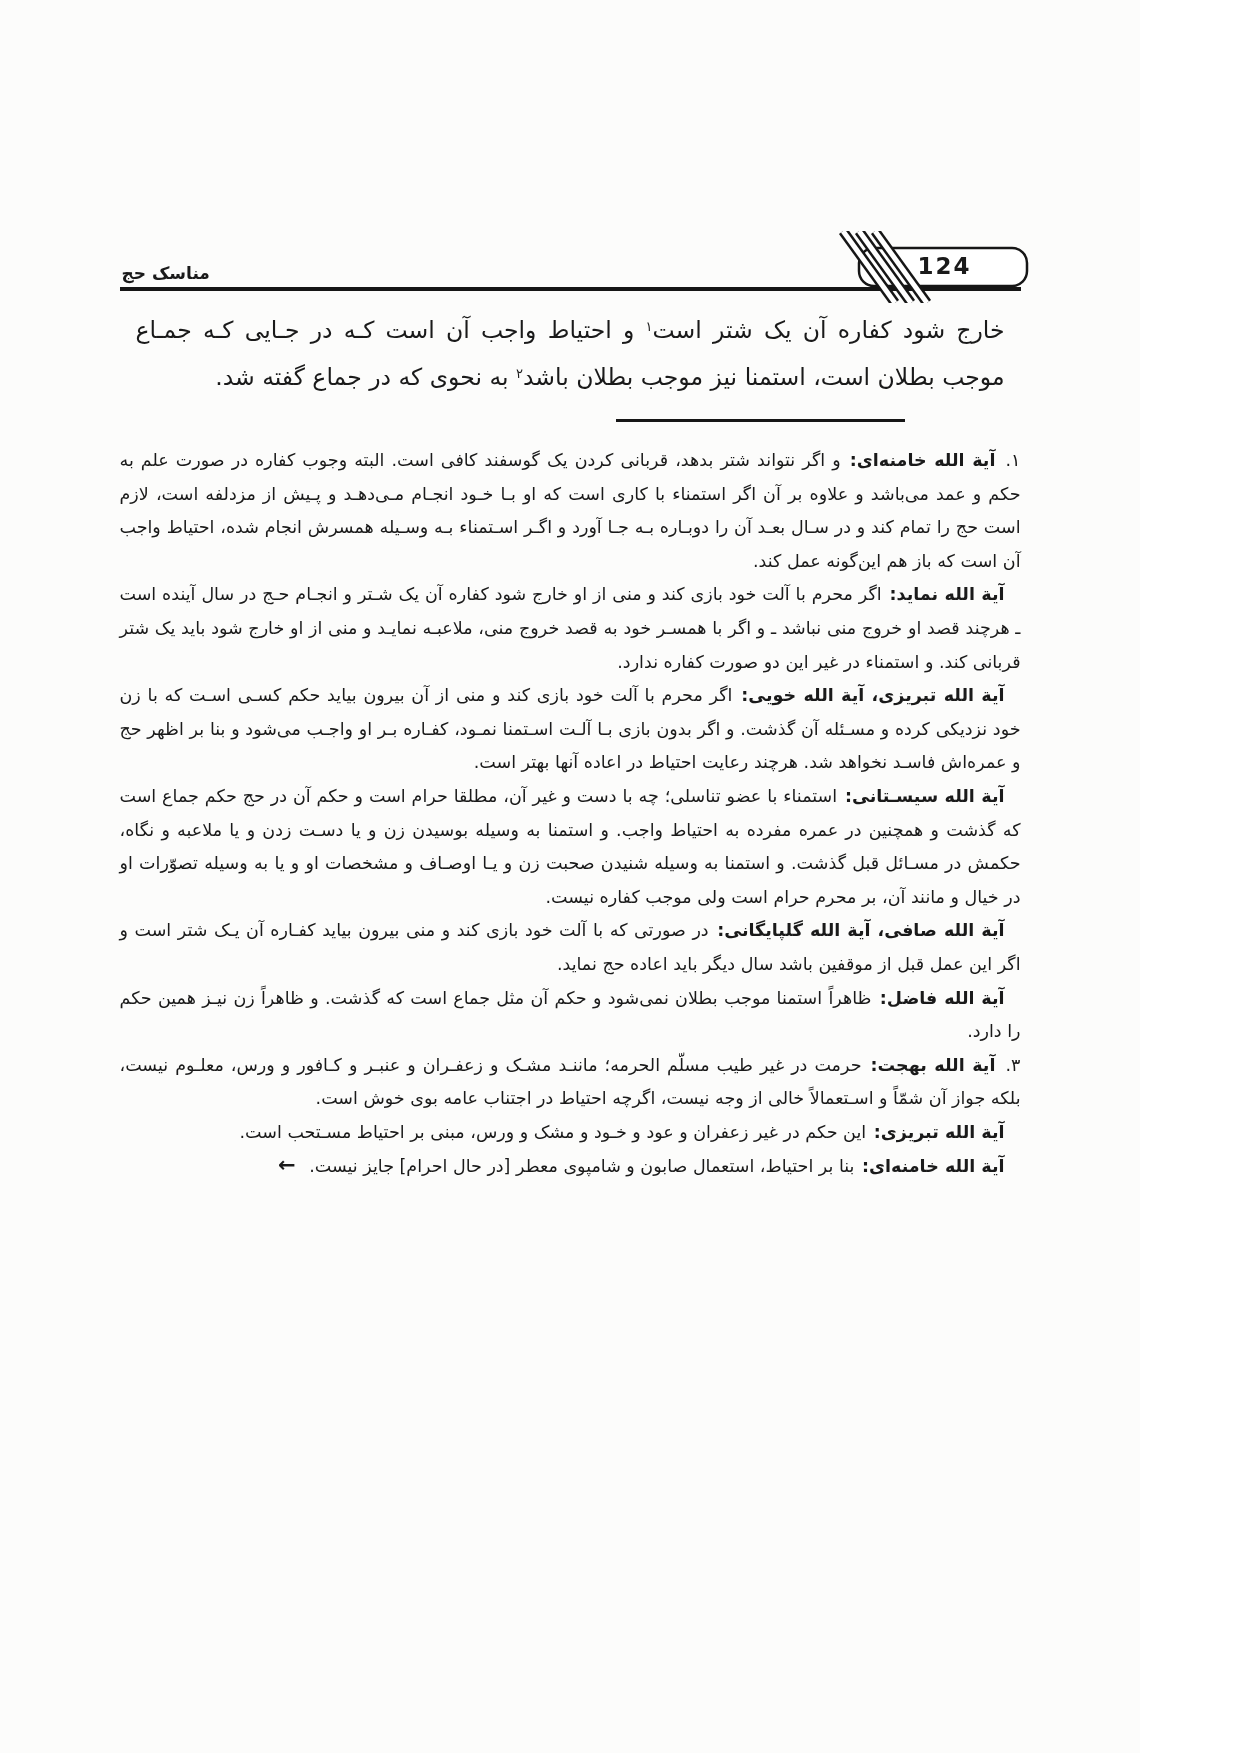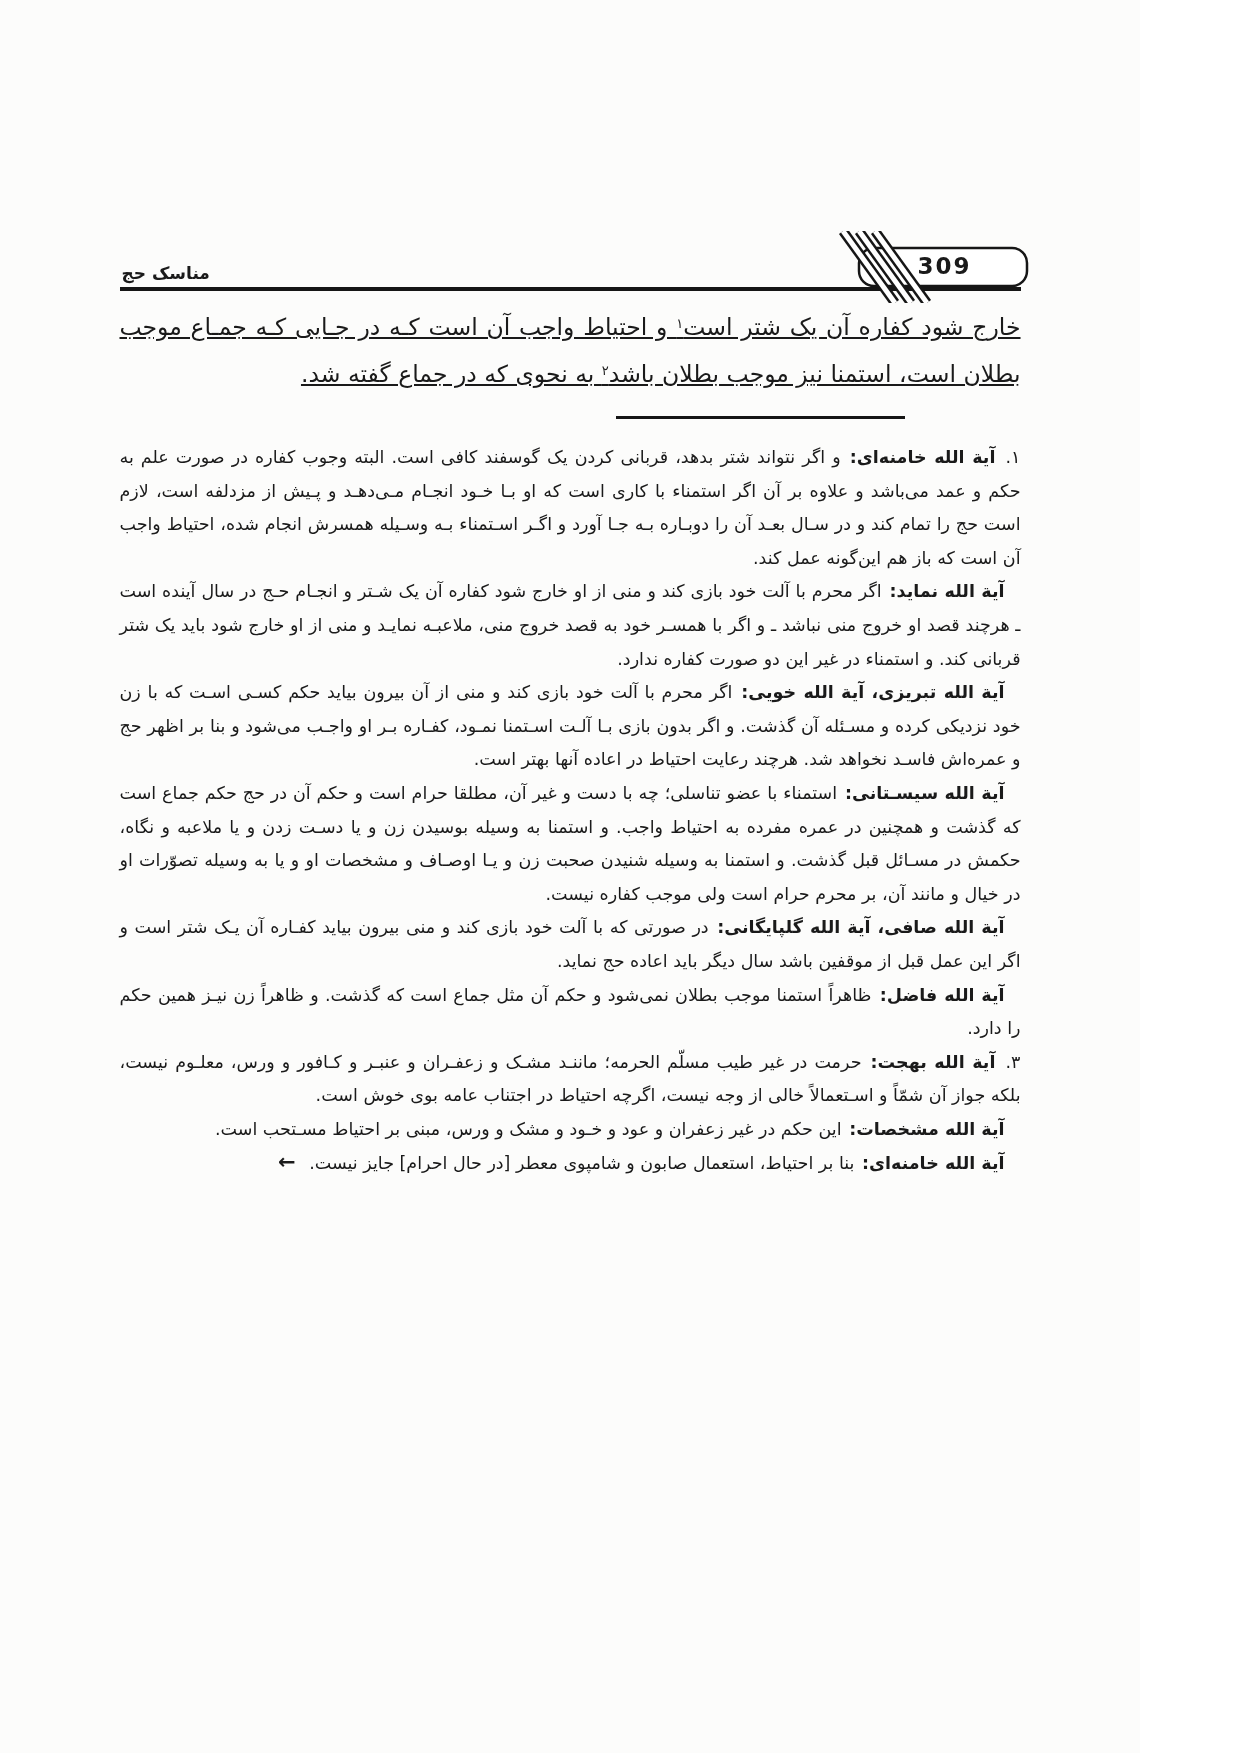--- a/index.html
+++ b/index.html
@@ -37,21 +37,21 @@
     text-align:center;font-size:23px;font-weight:bold;
     letter-spacing:2px;
   }
   
   .main-text{
     margin-top:13px;
     font-size:23.5px;
     line-height:47px;
     text-align:justify;
   }
-  .main-text p{margin:0;text-decoration:underline;}
+  .main-text p{margin:16px;}
   .p2{text-indent:26px;}
   .lead{font-weight:bold;}
   .ref{
     font-size:13px;
     vertical-align:7px;
     line-height:0;
     font-weight:normal;
   }
   
   .fn-sep{
@@ -86,21 +86,21 @@
       <div class="badge-wrap">
         <svg viewBox="0 0 230 72">
           <rect x="52" y="17" width="168" height="38" rx="15" ry="15" fill="#ffffff" stroke="#161616" stroke-width="2.5"></rect>
           <line x1="36" y1="0" x2="88" y2="72" stroke="#161616" stroke-width="10"></line>
           <line x1="36" y1="0" x2="88" y2="72" stroke="#ffffff" stroke-width="5"></line>
           <line x1="52" y1="0" x2="104" y2="72" stroke="#161616" stroke-width="10"></line>
           <line x1="52" y1="0" x2="104" y2="72" stroke="#ffffff" stroke-width="5"></line>
           <line x1="68" y1="0" x2="120" y2="72" stroke="#161616" stroke-width="10"></line>
           <line x1="68" y1="0" x2="120" y2="72" stroke="#ffffff" stroke-width="5"></line>
         </svg>
-        <span class="badge-num">309</span>
+        <span class="badge-num">124</span>
       </div>
     </header>
 
     <main class="main-text">
       <p class="p1"><span>خارج شود کفاره آن یک شتر است</span><sup class="ref">۱</sup><span> و احتیاط واجب آن است کـه در جـایی کـه جمـاع موجب بطلان است، استمنا نیز موجب بطلان باشد</span><sup class="ref">۲</sup><span> به نحوی که در جماع گفته شد.</span></p>
     </main>
 
     <hr class="fn-sep">
 
     <section class="footnotes">
@@ -137,21 +137,21 @@
         <span>ظاهراً استمنا موجب بطلان نمی‌شود و حکم آن مثل جماع است که گذشت. و ظاهراً زن نیـز همین حکم را دارد.</span>
       </p>
 
       <p class="fn">
         <span class="fn-num">۳.</span>
         <b class="fn-author">آیة الله بهجت:</b>
         <span>حرمت در غیر طیب مسلّم الحرمه؛ ماننـد مشـک و زعفـران و عنبـر و کـافور و ورس، معلـوم نیست، بلکه جواز آن شمّاً و اسـتعمالاً خالی از وجه نیست، اگرچه احتیاط در اجتناب عامه بوی خوش است.</span>
       </p>
 
       <p class="fn fn-sub">
-        <b class="fn-author">آیة الله مشخصات:</b>
+        <b class="fn-author">آیة الله تبریزی:</b>
         <span>این حکم در غیر زعفران و عود و خـود و مشک و ورس، مبنی بر احتیاط مسـتحب است.</span>
       </p>
 
       <p class="fn fn-sub">
         <b class="fn-author">آیة الله خامنه‌ای:</b>
         <span>بنا بر احتیاط، استعمال صابون و شامپوی معطر [در حال احرام] جایز نیست.</span>
         <span class="fn-arrow">←</span>
       </p>
 
     </section>

